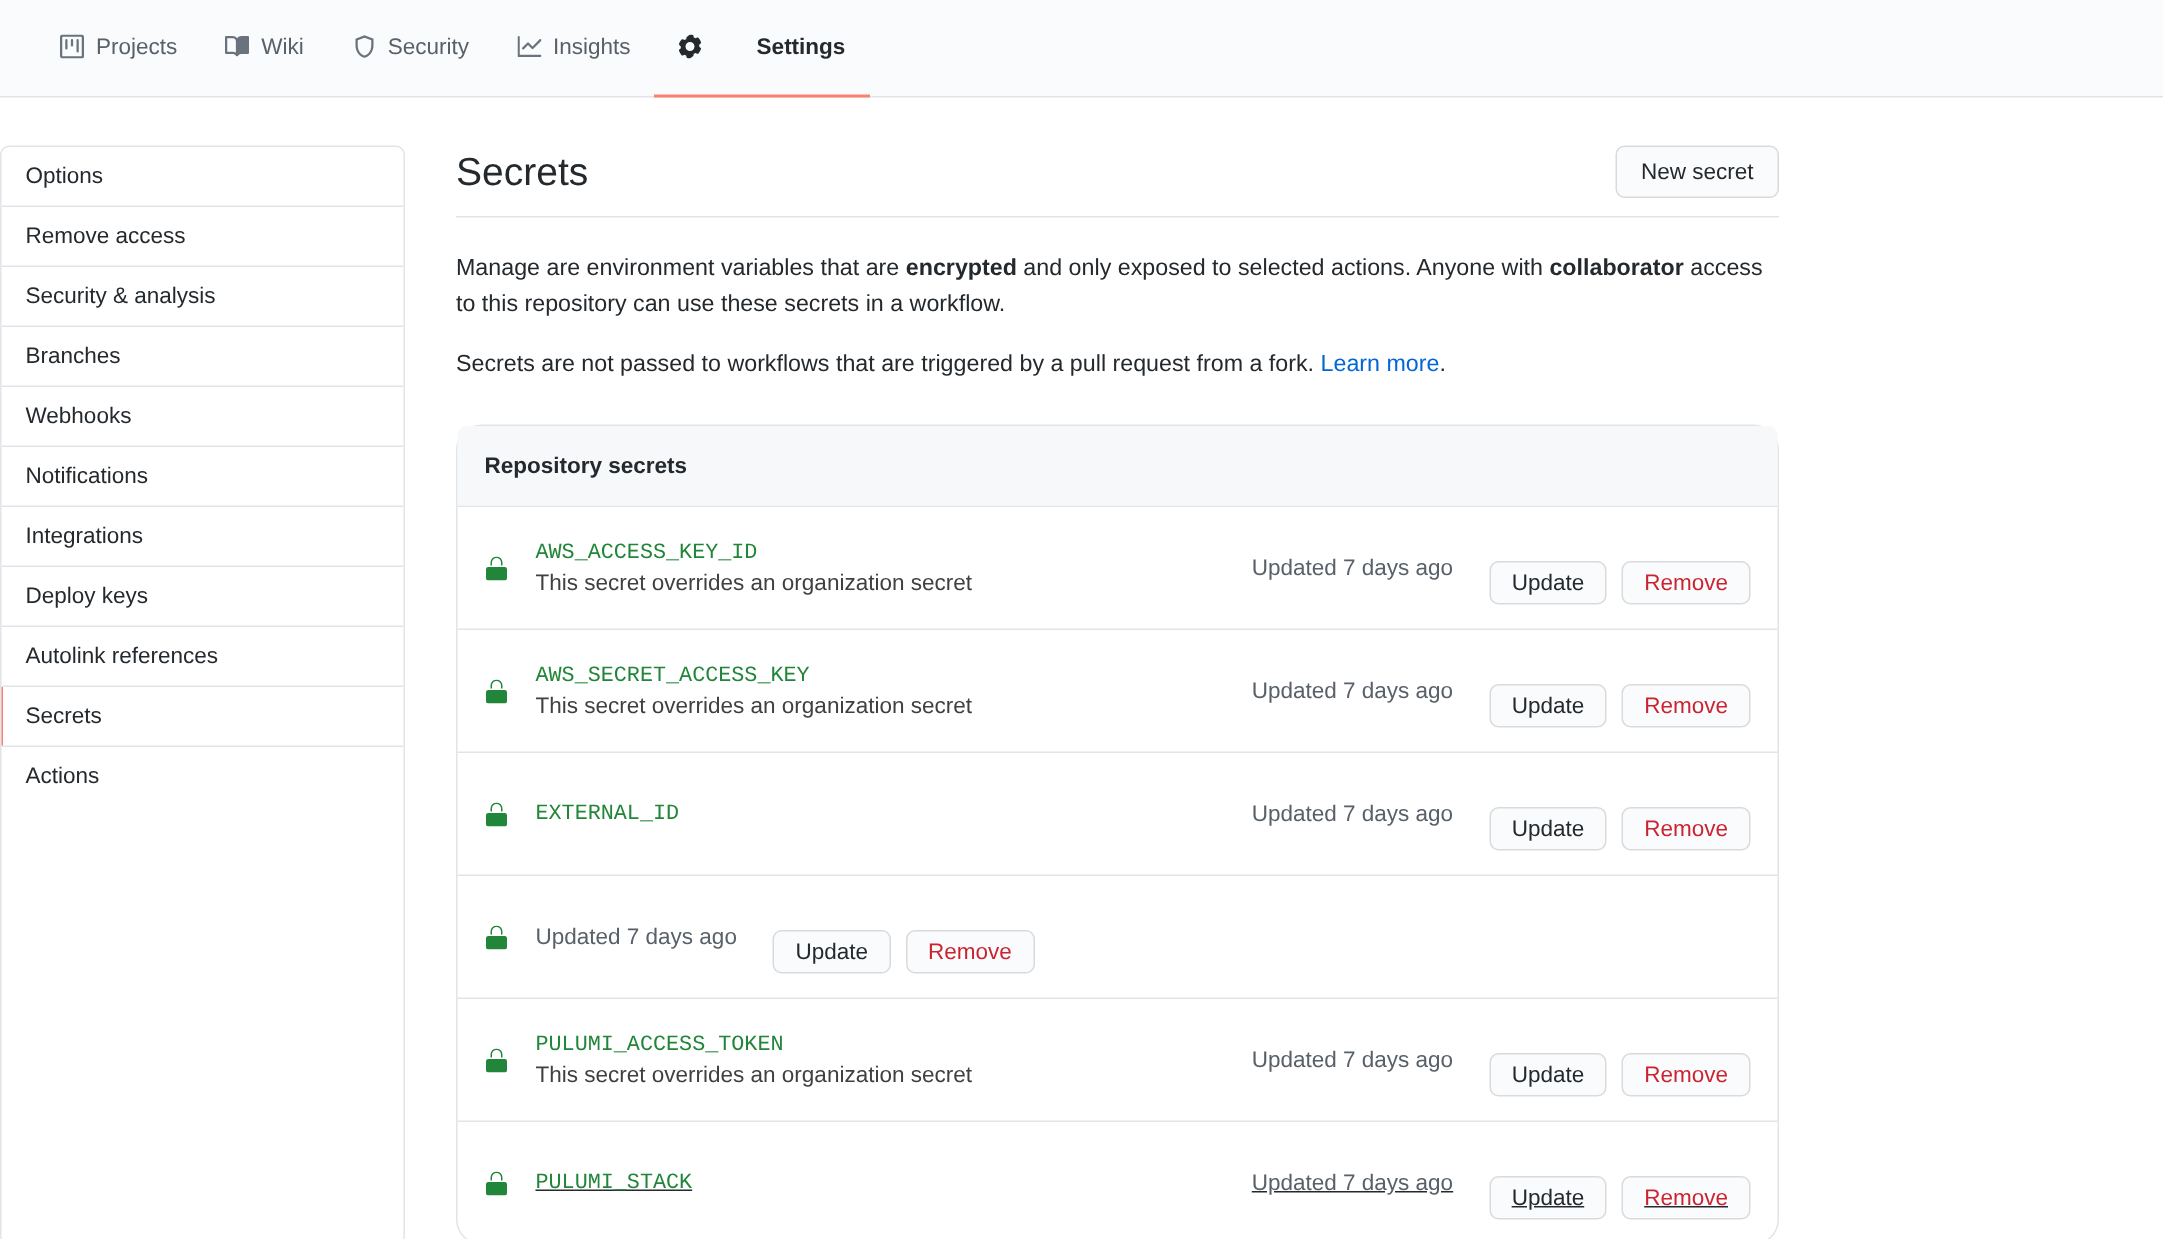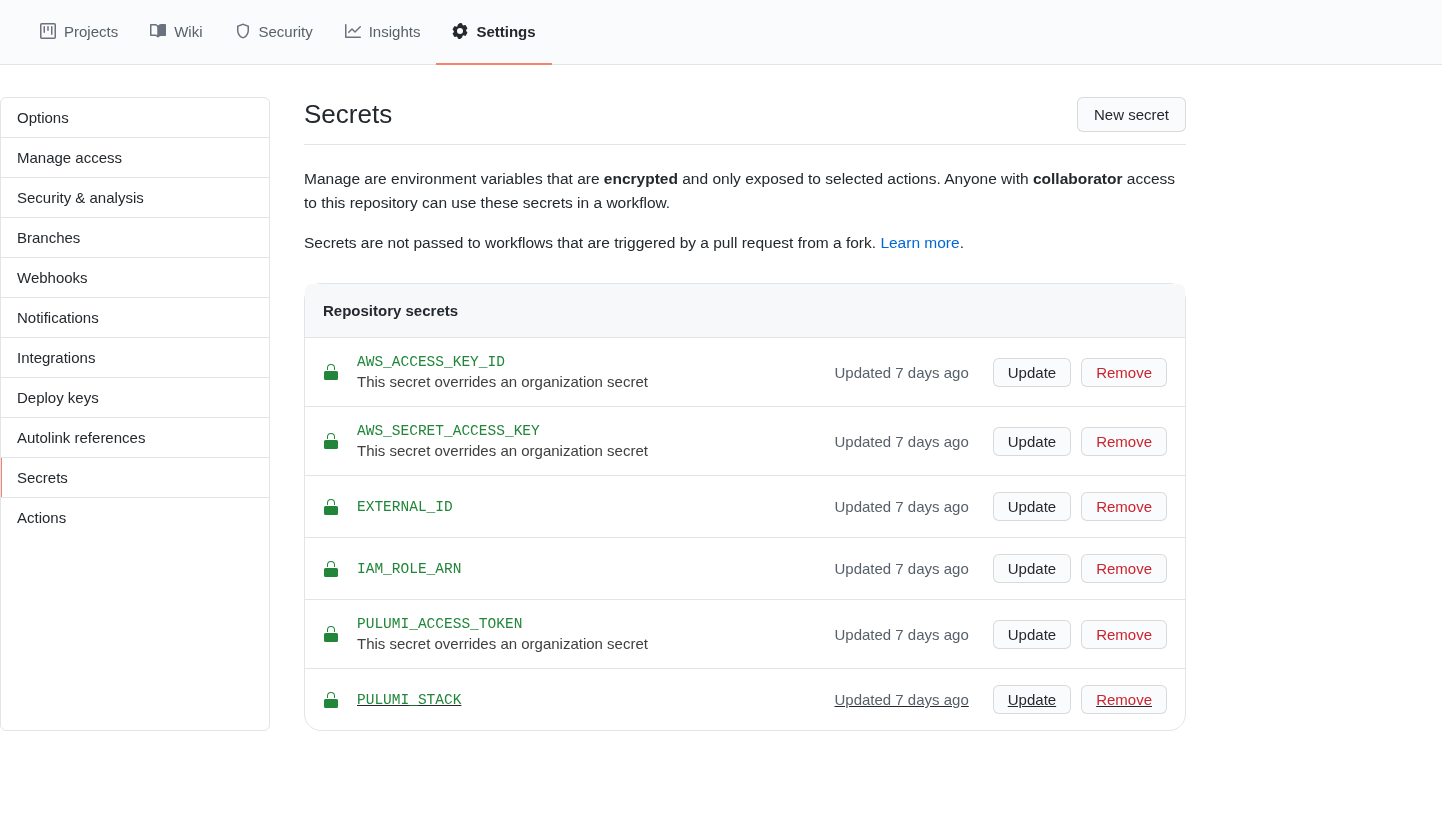--- a/index.html
+++ b/index.html
@@ -26,20 +26,21 @@
     height: 65px;
     color: #586069;
     cursor: pointer;
     border-bottom: 2px solid transparent;
     font-size: 15px;
   }
   .topnav .tab.active {
     color: #24292e;
     font-weight: 600;
     border-bottom: 2px solid #f9826c;
+    gap: 28px;
   }
   .topnav .tab .icon {
     margin-right: 8px;
     display: inline-flex;
     color: #6a737d;
   }
   .topnav .tab.active .icon { color: #24292e; }
 
   
   .layout {
@@ -102,21 +103,21 @@
     background: #fafbfc;
     border: 1px solid rgba(27,31,35,.15);
     border-radius: 6px;
     padding: 8px 16px;
     font-size: 15px;
     font-weight: 500;
     color: #24292e;
     cursor: pointer;
     text-align: center;
   }
-  .btn.small { padding: 5px 14px; }
+  .btn.small { padding: 5px 14px; margin-top: 20px; }
   .btn.danger { color: #cb2431; }
 
   .desc {
     font-size: 15.5px;
     color: #24292e;
     line-height: 1.55;
     margin-bottom: 16px;
   }
   .desc strong { font-weight: 600; }
   .desc a { color: #0366d6; text-decoration: none; }
@@ -211,21 +212,21 @@
           <path d="M8 0a8.2 8.2 0 011.7.18.75.75 0 01.58.6l.24 1.29c.38.13.74.3 1.08.5l1.22-.5a.75.75 0 01.8.16 8.07 8.07 0 011.7 2.94.75.75 0 01-.22.8l-.98.86a6 6 0 010 1.24l.98.86a.75.75 0 01.22.8 8.07 8.07 0 01-1.7 2.94.75.75 0 01-.8.16l-1.22-.5c-.34.2-.7.37-1.08.5l-.24 1.29a.75.75 0 01-.58.6A8.2 8.2 0 018 16a8.2 8.2 0 01-1.7-.18.75.75 0 01-.58-.6l-.24-1.29a6.1 6.1 0 01-1.08-.5l-1.22.5a.75.75 0 01-.8-.16 8.07 8.07 0 01-1.7-2.94.75.75 0 01.22-.8l.98-.86a6 6 0 010-1.24l-.98-.86a.75.75 0 01-.22-.8 8.07 8.07 0 011.7-2.94.75.75 0 01.8-.16l1.22.5c.34-.2.7-.37 1.08-.5l.24-1.29a.75.75 0 01.58-.6A8.2 8.2 0 018 0zm0 5a3 3 0 100 6 3 3 0 000-6z"></path>
         </svg>
     </span>
     <span>Settings</span>
   </div>
 </div>
 
 <div class="layout">
   <div class="sidebar" id="sidebar">
       <div class="sidebar-item">Options</div>
-      <div class="sidebar-item">Manage access</div>
+      <div class="sidebar-item">Remove access</div>
       <div class="sidebar-item">Security &amp; analysis</div>
       <div class="sidebar-item">Branches</div>
       <div class="sidebar-item">Webhooks</div>
       <div class="sidebar-item">Notifications</div>
       <div class="sidebar-item">Integrations</div>
       <div class="sidebar-item">Deploy keys</div>
       <div class="sidebar-item">Autolink references</div>
       <div class="sidebar-item active">Secrets</div>
       <div class="sidebar-item">Actions</div>
     </div>
@@ -292,23 +293,20 @@
               <button class="btn small">Update</button>
               <button class="btn small danger">Remove</button>
             </div>
           </div>
           <div class="secret-row">
             <span class="secret-lock">
               <svg width="16" height="16" viewBox="0 0 16 16" fill="currentColor">
                 <path d="M4 4v2h1V4a3 3 0 016 0v2h1V4a4 4 0 00-8 0zm-1.5 3h11A1.5 1.5 0 0115 8.5v6A1.5 1.5 0 0113.5 16h-11A1.5 1.5 0 011 14.5v-6A1.5 1.5 0 012.5 7z"></path>
               </svg>
             </span>
-            <div class="secret-info">
-              <div class="secret-name">IAM_ROLE_ARN</div>
-            </div>
             <div class="secret-updated">Updated 7 days ago</div>
             <div class="secret-actions">
               <button class="btn small">Update</button>
               <button class="btn small danger">Remove</button>
             </div>
           </div>
           <div class="secret-row">
             <span class="secret-lock">
               <svg width="16" height="16" viewBox="0 0 16 16" fill="currentColor">
                 <path d="M4 4v2h1V4a3 3 0 016 0v2h1V4a4 4 0 00-8 0zm-1.5 3h11A1.5 1.5 0 0115 8.5v6A1.5 1.5 0 0113.5 16h-11A1.5 1.5 0 011 14.5v-6A1.5 1.5 0 012.5 7z"></path>

